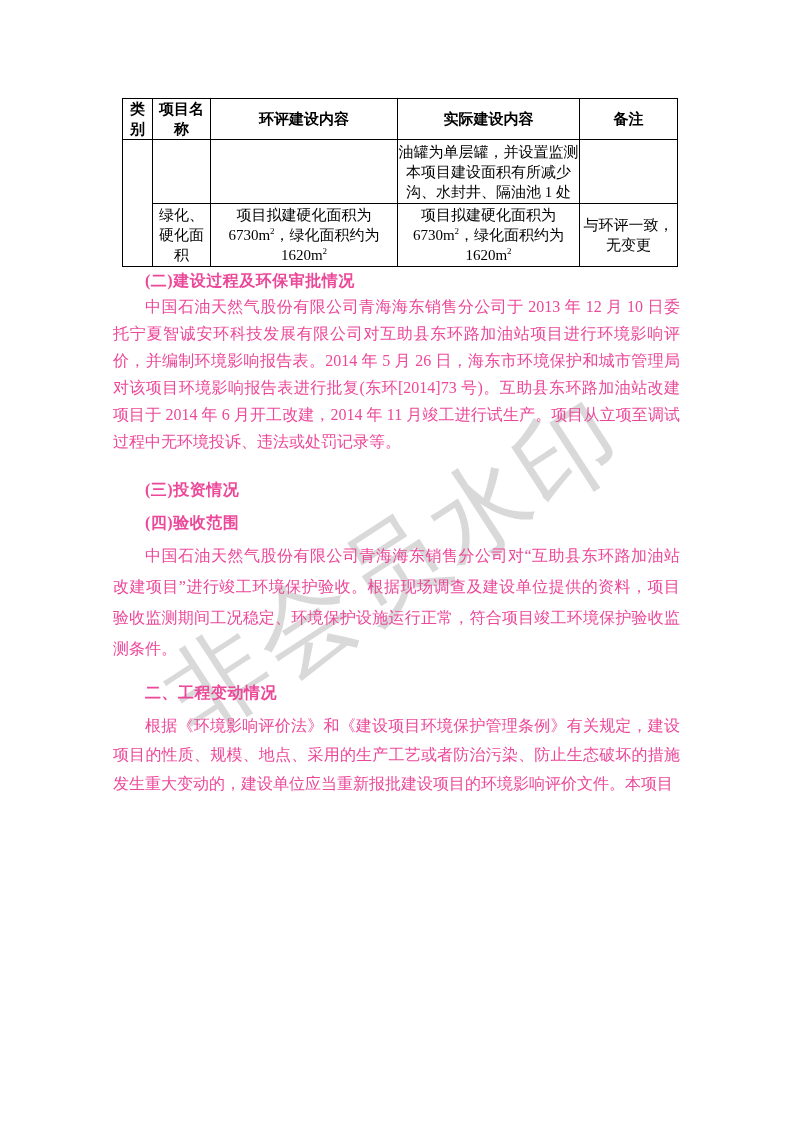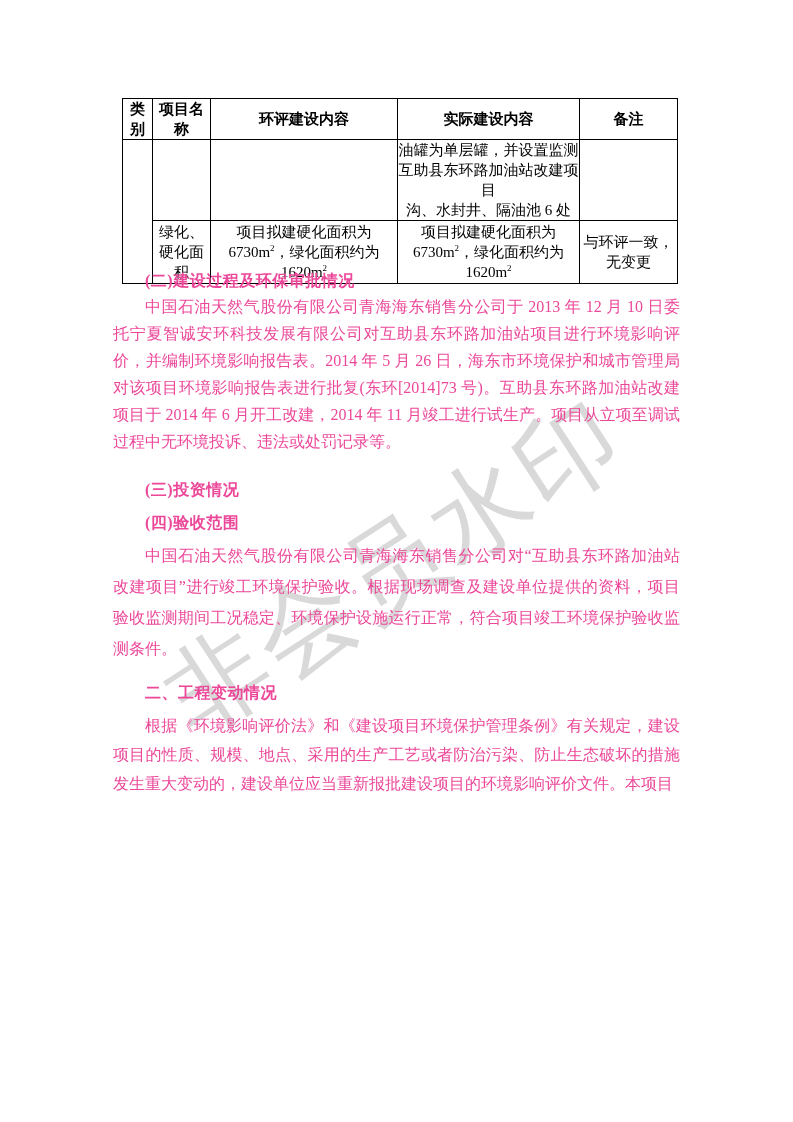--- a/index.html
+++ b/index.html
@@ -110,22 +110,22 @@
       <th>环评建设内容</th>
       <th>实际建设内容</th>
       <th>备注</th>
     </tr>
     <tr class="r1">
       <td rowspan="2"></td>
       <td></td>
       <td></td>
       <td>
         <div>油罐为单层罐，并设置监测</div>
-        <div>互助县东环路加油站改建项目</div>
-        <div>沟、水封井、隔油池 6 处</div>
+        <div>本项目建设面积有所减少</div>
+        <div>沟、水封井、隔油池 1 处</div>
       </td>
       <td></td>
     </tr>
     <tr class="r2">
       <td>
         <div>绿化、</div>
         <div>硬化面</div>
         <div>积</div>
       </td>
       <td>

